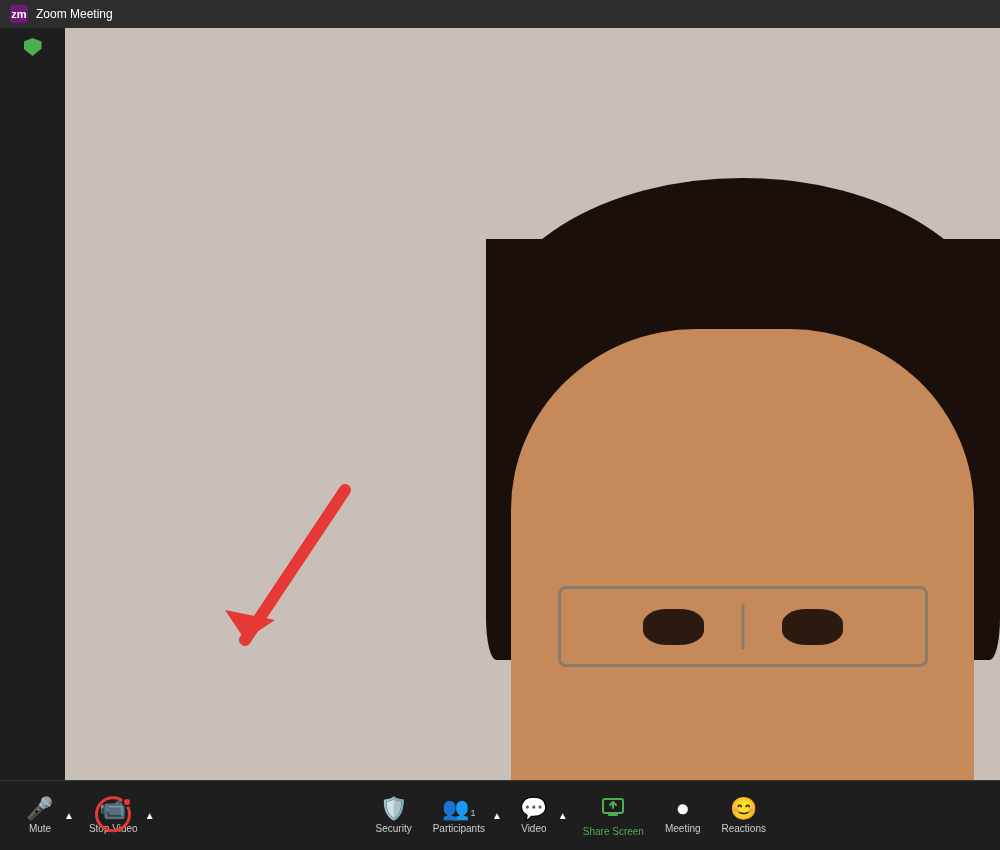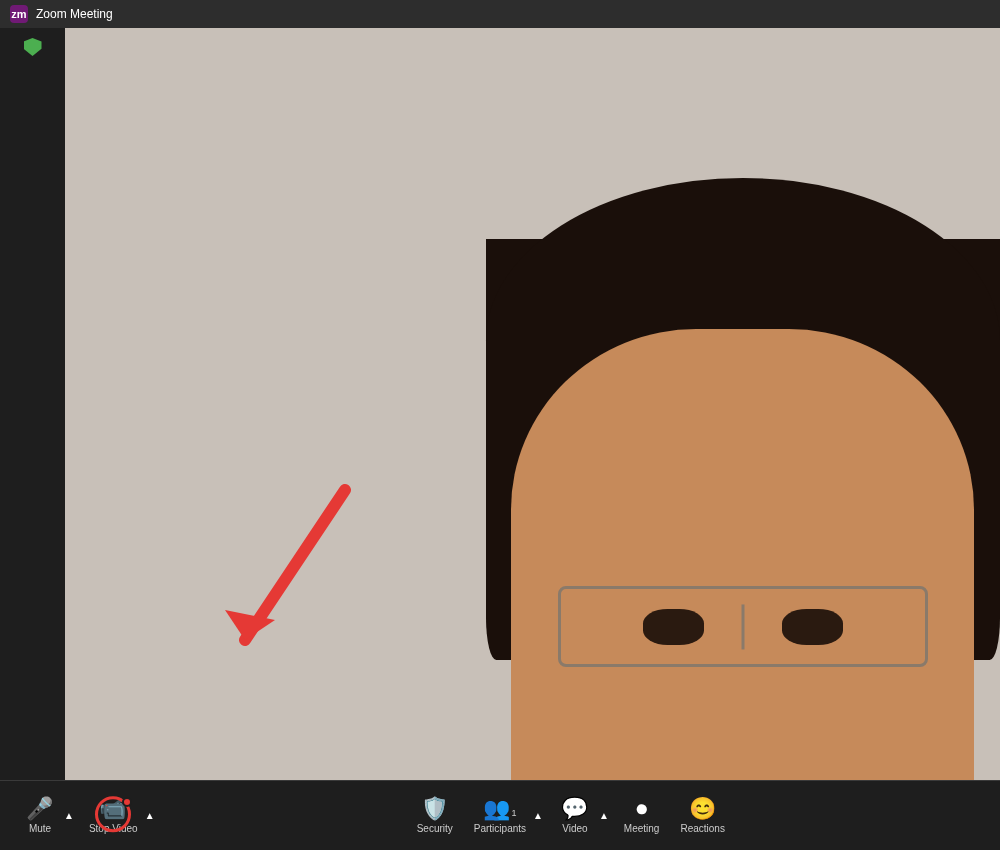--- a/index.html
+++ b/index.html
@@ -382,20 +382,30 @@
     </div>
 
     <div class="btn-group">
       <button class="toolbar-btn">
         <span class="btn-icon">💬</span>
         <span class="btn-label">Video</span>
       </button>
       <button class="caret-btn">▲</button>
     </div>
 
+    <button class="toolbar-btn green-btn">
+      <span class="btn-icon" style="color:#4CAF50;">
+        <svg width="24" height="24" viewBox="0 0 24 24" fill="none">
+          <rect x="2" y="4" width="20" height="14" rx="2" stroke="#4CAF50" stroke-width="2" fill="none"></rect>
+          <path d="M8 20h8M12 18v2" stroke="#4CAF50" stroke-width="2" stroke-linecap="round"></path>
+          <path d="M12 7v6M9 10l3-3 3 3" stroke="#4CAF50" stroke-width="2" stroke-linecap="round" stroke-linejoin="round"></path>
+        </svg>
+      </span>
+      <span class="btn-label" style="color:#4CAF50;">Share Screen</span>
+    </button>
 
     <button class="toolbar-btn">
       <span class="btn-icon">⏺</span>
       <span class="btn-label">Meeting</span>
     </button>
 
     <button class="toolbar-btn">
       <span class="btn-icon">😊</span>
       <span class="btn-label">Reactions</span>
     </button>

